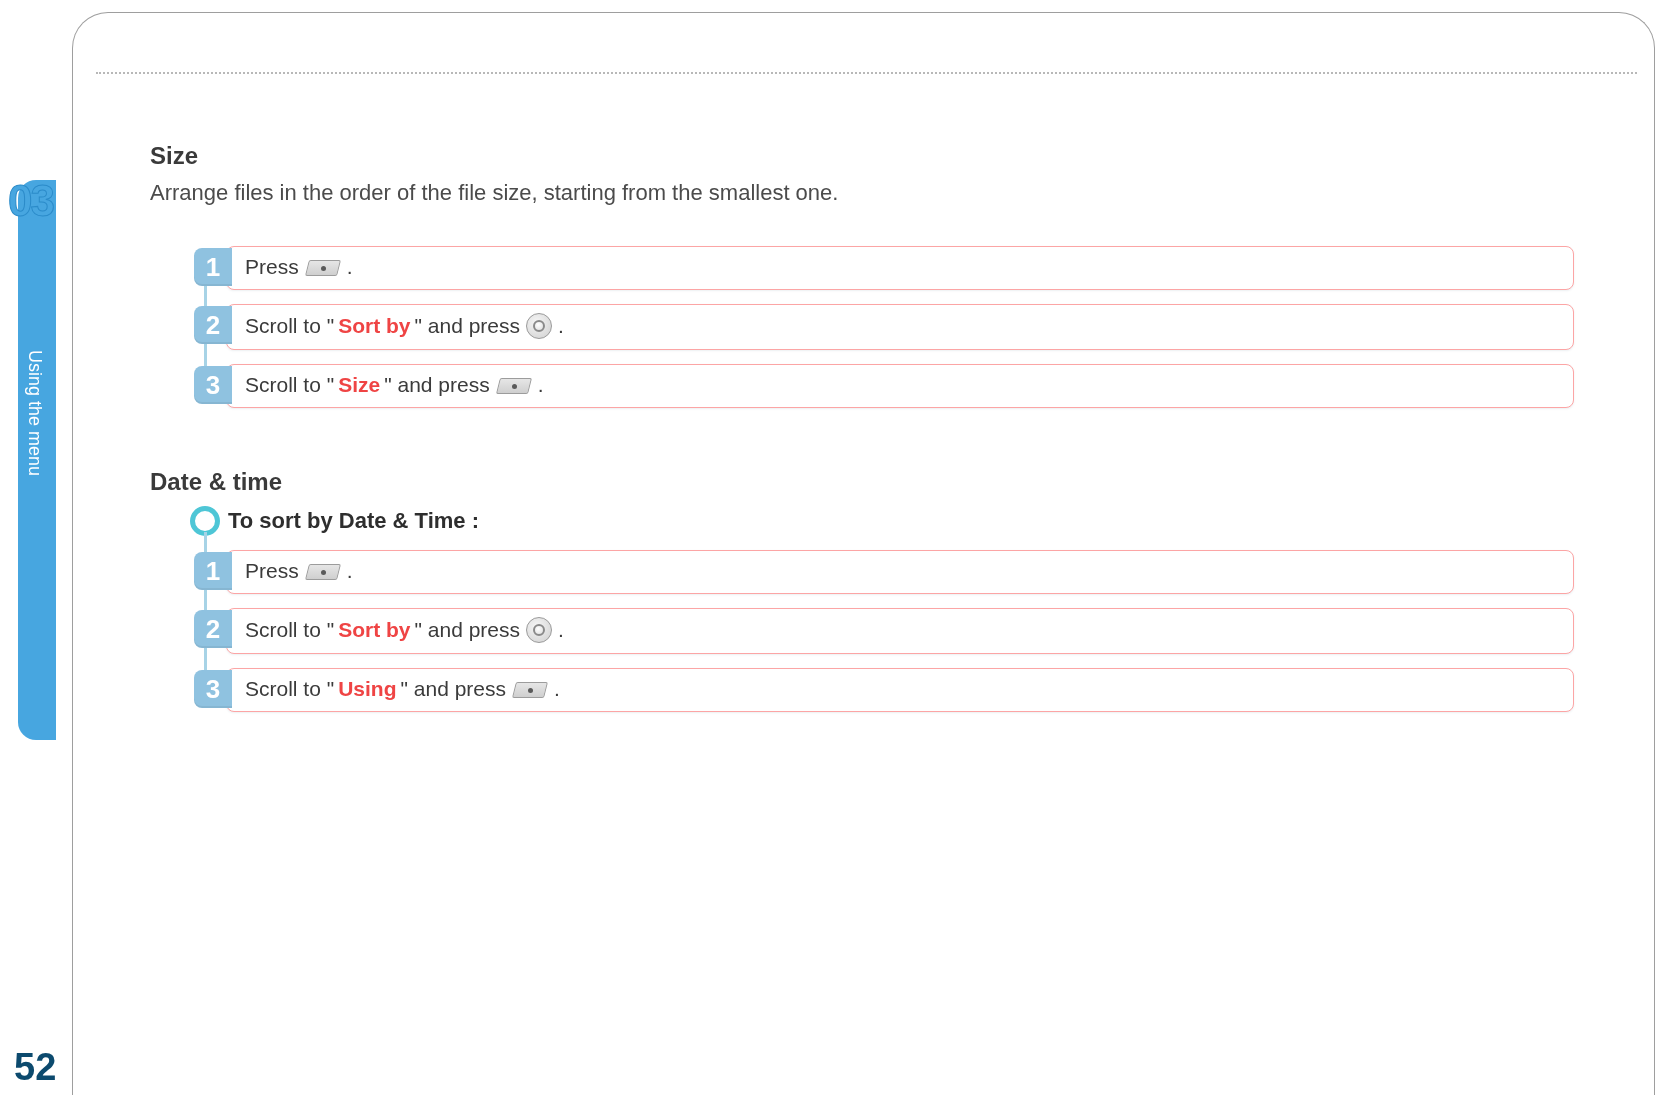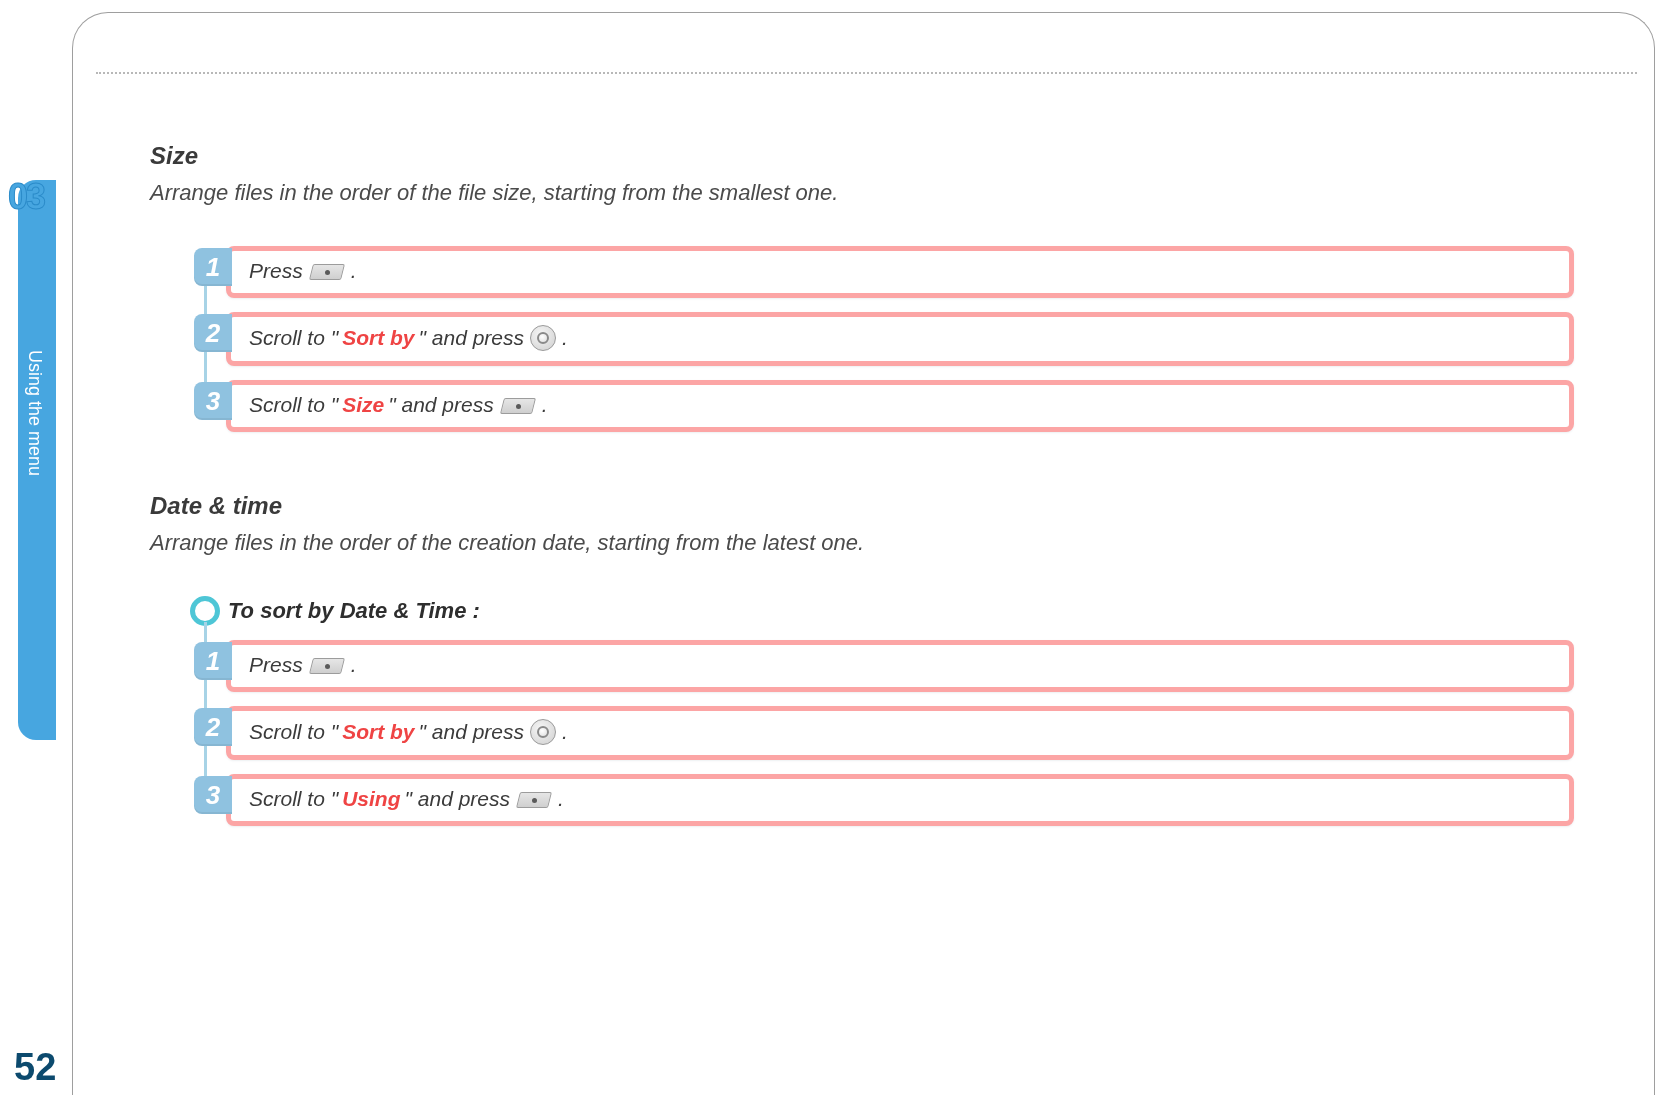--- a/index.html
+++ b/index.html
@@ -37,21 +37,21 @@
     width: 38px;
     height: 560px;
     background: #47a6e0;
     border-top-left-radius: 18px;
     border-bottom-left-radius: 18px;
   }
   .chapter-num {
     position: absolute;
     left: 8px;
     top: 176px;
-    font-size: 36px;
+    font-size: 44px;
     font-weight: 700;
     color: #47a6e0;
     -webkit-text-stroke: 1px #2b8bc9;
     letter-spacing: -2px;
   }
   .chapter-label {
     position: absolute;
     left: 25px;
     top: 350px;
     width: 20px;
@@ -68,21 +68,20 @@
     font-size: 38px;
     font-weight: 700;
     color: #0c4a6e;
   }
 
   .content {
     position: absolute;
     top: 142px;
     left: 150px;
     right: 93px;
-    font-style: italic;
   }
 
   .sec-heading {
     font-size: 24px;
     font-weight: 700;
     color: #3a3a3a;
     margin: 0 0 10px 0;
   }
   .sec-desc {
     font-size: 22px;
@@ -146,21 +145,21 @@
     justify-content: center;
     flex: none;
     margin-top: 2px;
     box-shadow: inset 0 -2px 0 rgba(0,0,0,0.06);
   }
   .step-body {
     position: relative;
     z-index: 1;
     flex: 1;
     background: #fff;
-    border: 5px solid #fca5a5;
+    border: 1px solid #fca5a5;
     border-radius: 8px;
     margin-left: -6px;
     padding: 8px 16px 10px 18px;
     font-size: 21px;
     color: #3b3b3b;
     box-shadow: 0 1px 2px rgba(80,110,130,0.1);
     display: flex;
     align-items: center;
     flex-wrap: wrap;
     gap: 4px;
@@ -260,21 +259,20 @@
         <span>Scroll to "</span>
         <b>Size</b>
         <span>" and press </span>
         <span class="btn-flat"></span>
         <span>.</span>
       </div>
     </div>
   </div>
 
   <h3 class="sec-heading">Date &amp; time</h3>
-  <p class="sec-desc">Arrange files in the order of the creation date, starting from the latest one.</p>
 
   <div class="procedure">
     <div class="vline"></div>
     <div class="proc-title-row">
       <span class="ring"></span>
       <span class="proc-title">To sort by Date &amp; Time :</span>
     </div>
 
     <div class="step">
       <div class="step-num">1</div>

